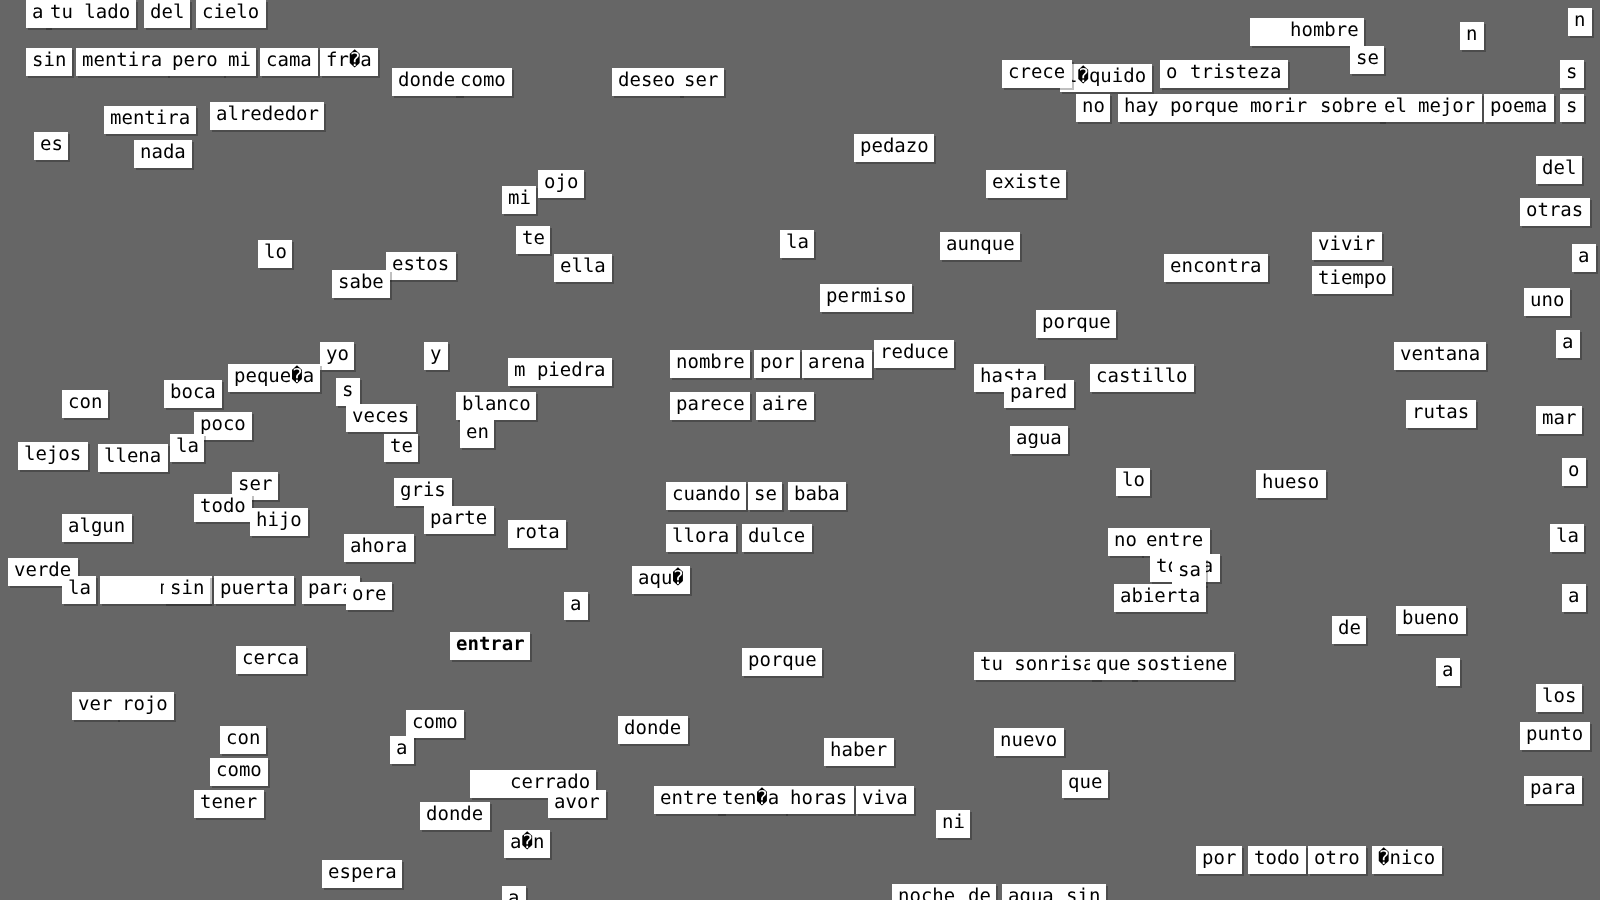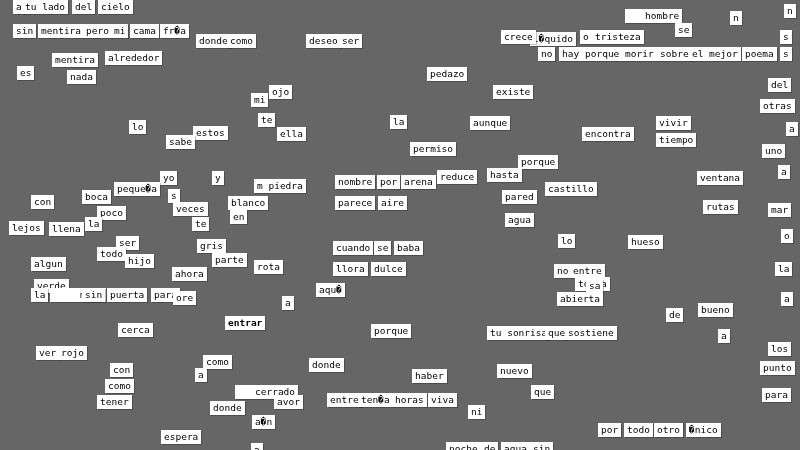--- a/index.html
+++ b/index.html
@@ -83,21 +83,21 @@
     <div class="tile" style="left: 762px; top: 144px;">uno</div>
     <div class="tile" style="left: 518px; top: 155px;">porque</div>
     <div class="tile" style="left: 778px; top: 165px;">a</div>
     <div class="tile" style="left: 437px; top: 170px;">reduce</div>
     <div class="tile" style="left: 697px; top: 171px;">ventana</div>
     <div class="tile" style="left: 160px; top: 171px;">yo</div>
     <div class="tile" style="left: 212px; top: 171px;">y</div>
     <div class="tile" style="left: 335px; top: 175px;">nombre</div>
     <div class="tile" style="left: 377px; top: 175px;">por</div>
     <div class="tile" style="left: 401px; top: 175px;">arena</div>
-    <div class="tile" style="left: 487px; top: 168px;">hasta</div>
+    <div class="tile" style="left: 487px; top: 182px;">hasta</div>
     <div class="tile" style="left: 114px; top: 182px;">peque�a</div>
     <div class="tile" style="left: 254px; top: 179px;">m piedra</div>
     <div class="tile" style="left: 545px; top: 182px;">castillo</div>
     <div class="tile" style="left: 168px; top: 189px;">s</div>
     <div class="tile" style="left: 82px; top: 190px;">boca</div>
     <div class="tile" style="left: 502px; top: 190px;">pared</div>
     <div class="tile" style="left: 31px; top: 195px;">con</div>
     <div class="tile" style="left: 228px; top: 196px;">blanco</div>
     <div class="tile" style="left: 335px; top: 196px;">parece</div>
     <div class="tile" style="left: 378px; top: 196px;">aire</div>
@@ -125,21 +125,21 @@
     <div class="tile" style="left: 31px; top: 257px;">algun</div>
     <div class="tile" style="left: 254px; top: 260px;">rota</div>
     <div class="tile" style="left: 333px; top: 262px;">llora</div>
     <div class="tile" style="left: 371px; top: 262px;">dulce</div>
     <div class="tile" style="left: 554px; top: 264px;">no</div>
     <div class="tile" style="left: 570px; top: 264px;">entre</div>
     <div class="tile" style="left: 775px; top: 262px;">la</div>
     <div class="tile" style="left: 172px; top: 267px;">ahora</div>
     <div class="tile" style="left: 575px; top: 277px;">torma</div>
     <div class="tile" style="left: 561px; top: 279px; margin-left: 25px;">sa</div>
-    <div class="tile" style="left: 34px; top: 279px;">verde</div>
+    <div class="tile" style="left: 4px; top: 279px;">verde</div>
     <div class="tile" style="left: 316px; top: 283px;">aqu�</div>
     <div class="tile" style="left: 31px; top: 288px;">la</div>
     <div class="tile" style="left: 50px; top: 288px; padding-left: 30px;">mano</div>
     <div class="tile" style="left: 82px; top: 288px;">sin</div>
     <div class="tile" style="left: 107px; top: 288px;">puerta</div>
     <div class="tile" style="left: 151px; top: 288px;">para</div>
     <div class="tile" style="left: 173px; top: 291px;">ore</div>
     <div class="tile" style="left: 557px; top: 292px; text-align: center;">abierta</div>
     <div class="tile" style="left: 781px; top: 292px;">a</div>
     <div class="tile" style="left: 282px; top: 296px;">a</div>

